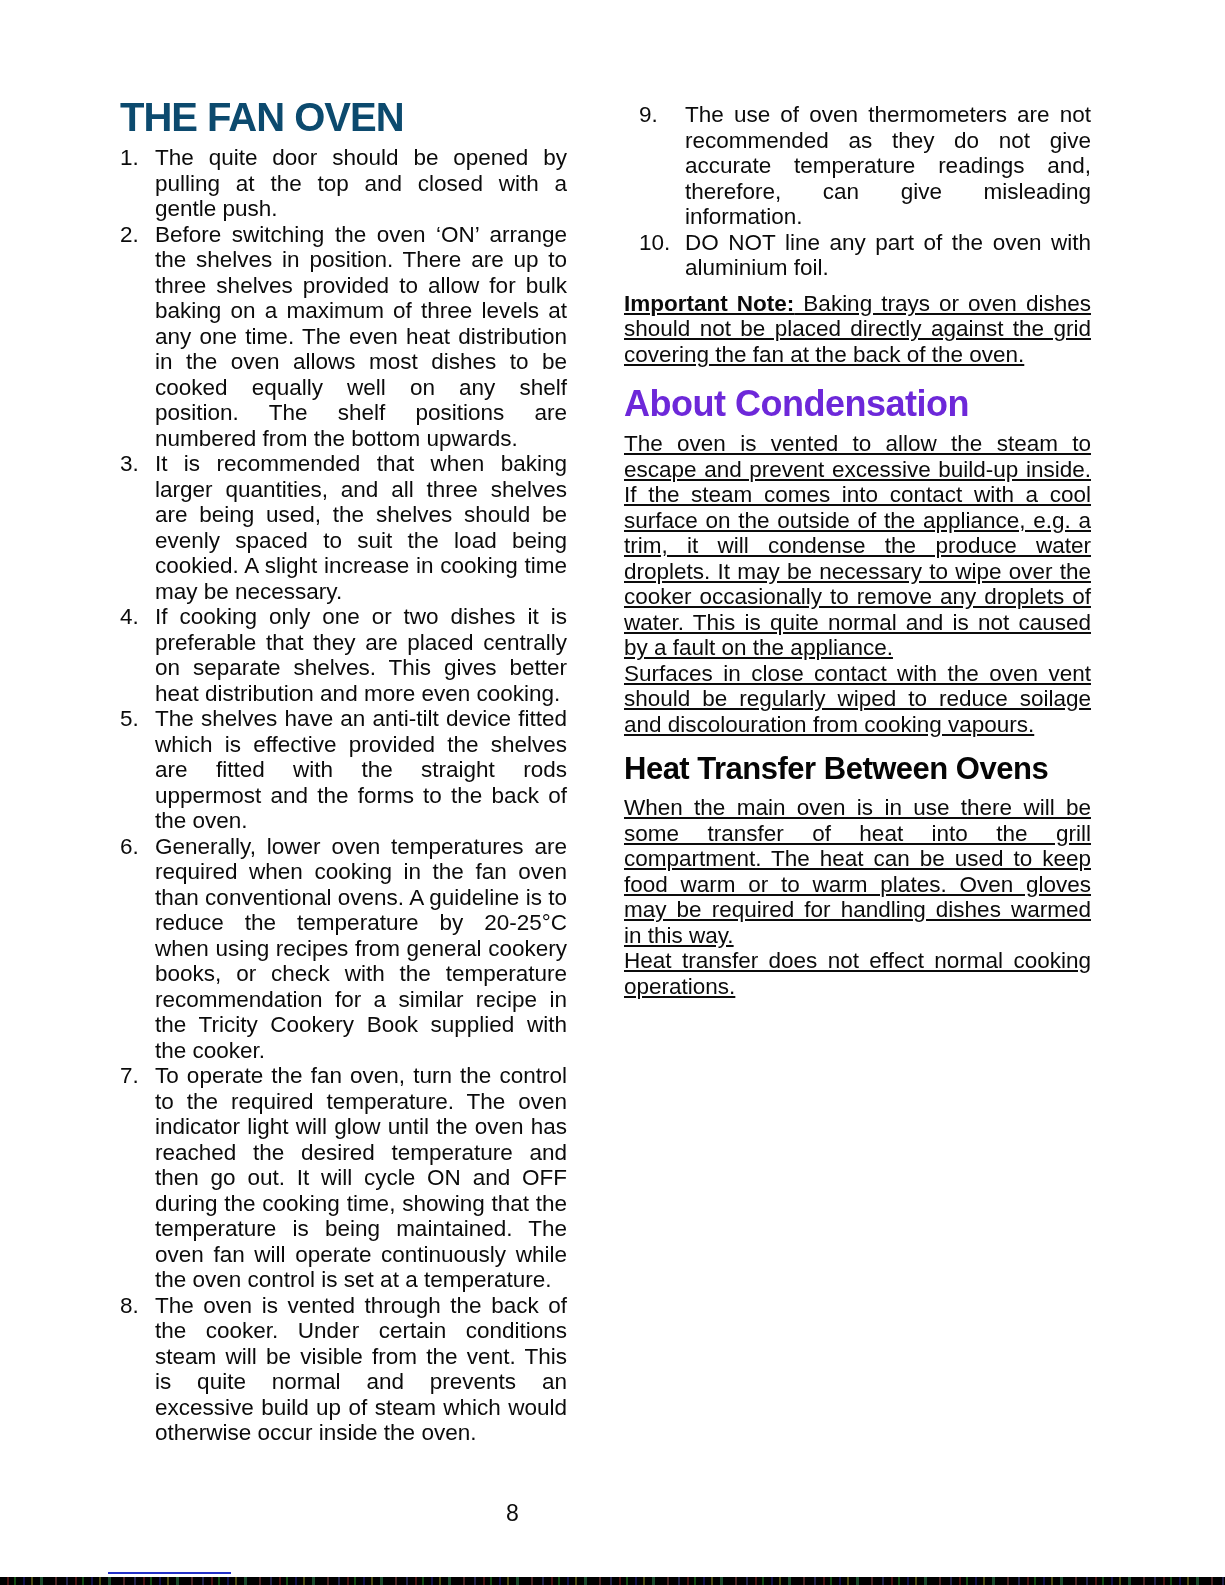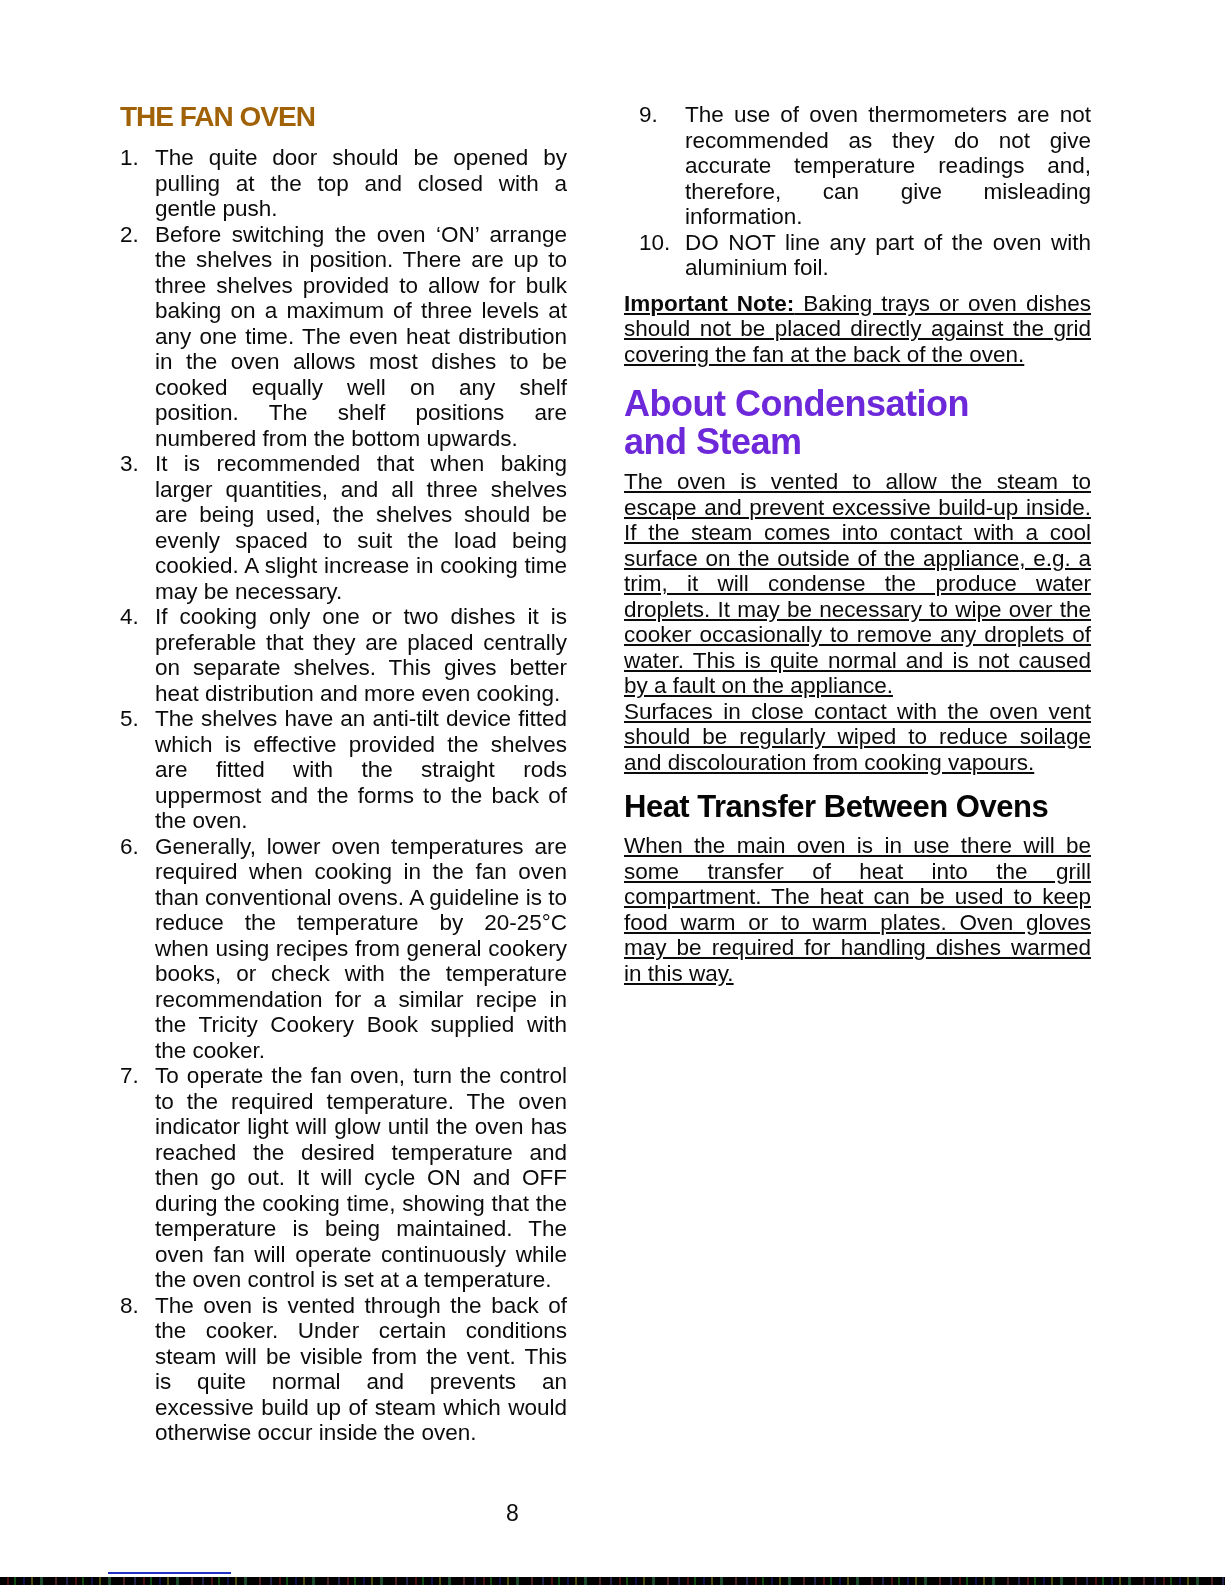--- a/index.html
+++ b/index.html
@@ -11,22 +11,22 @@
     position: relative;
     overflow: hidden;
   }
   .page { position: absolute; inset: 0; background: #fff; }
 
   .col { position: absolute; }
   .col-left  { left: 120px; top: 98px;  width: 447px; }
   .col-right { left: 624px; top: 102px; width: 467px; }
 
   .main-title {
-    font-size: 28px; font-weight: 700; letter-spacing: -1px;
-    line-height: 38px; margin: 0 0 9px 0; color: #a16207;
+    font-size: 40px; font-weight: 700; letter-spacing: -1px;
+    line-height: 38px; margin: 0 0 9px 0; color: #0c4a6e;
   }
   .section-title {
     font-size: 36px; font-weight: 700; letter-spacing: -0.5px;
     line-height: 38px; margin: 18px 0 8px 0; color: #6d28d9;
   }
   .sub-title {
     font-size: 31px; font-weight: 700; letter-spacing: -0.5px;
     line-height: 33px; margin: 15px 0 10px 0; color: #050505;
   }
   .section-title span { display: block; }
@@ -132,28 +132,28 @@
       <div class="li">
         <span class="num">10.</span>
         <div class="txt">DO NOT line any part of the oven with aluminium foil.</div>
       </div>
     </div>
 
     <p class="para note"><b>Important Note:</b><span> Baking trays or oven dishes should not be placed directly against the grid covering the fan at the back of the oven.</span></p>
 
     <h2 class="section-title">
         <span>About Condensation</span>
-        <span>and Steam</span>
       </h2>
 
     <p class="para">The oven is vented to allow the steam to escape and prevent excessive build-up inside. If the steam comes into contact with a cool surface on the outside of the appliance, e.g. a trim, it will condense the produce water droplets. It may be necessary to wipe over the cooker occasionally to remove any droplets of water. This is quite normal and is not caused by a fault on the appliance.</p>
     <p class="para">Surfaces in close contact with the oven vent should be regularly wiped to reduce soilage and discolouration from cooking vapours.</p>
 
     <h3 class="sub-title">Heat Transfer Between Ovens</h3>
 
     <p class="para">When the main oven is in use there will be some transfer of heat into the grill compartment. The heat can be used to keep food warm or to warm plates. Oven gloves may be required for handling dishes warmed in this way.</p>
+    <p class="para">Heat transfer does not effect normal cooking operations.</p>
   </div>
 
   <div class="page-number">8</div>
 
   <div class="scan-underline"></div>
   <div class="noise-strip"></div>
 </div>
 
 </body></html>

